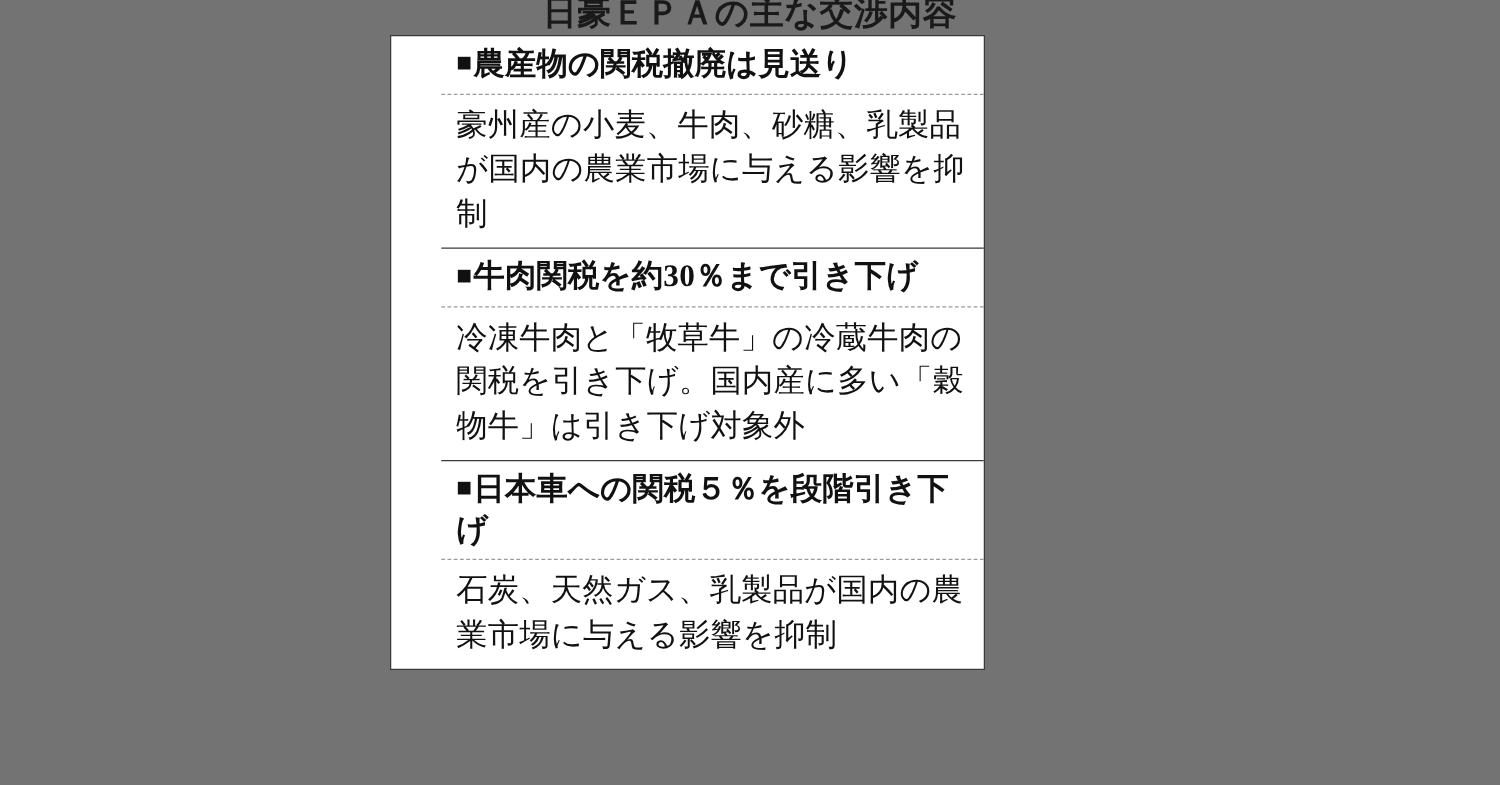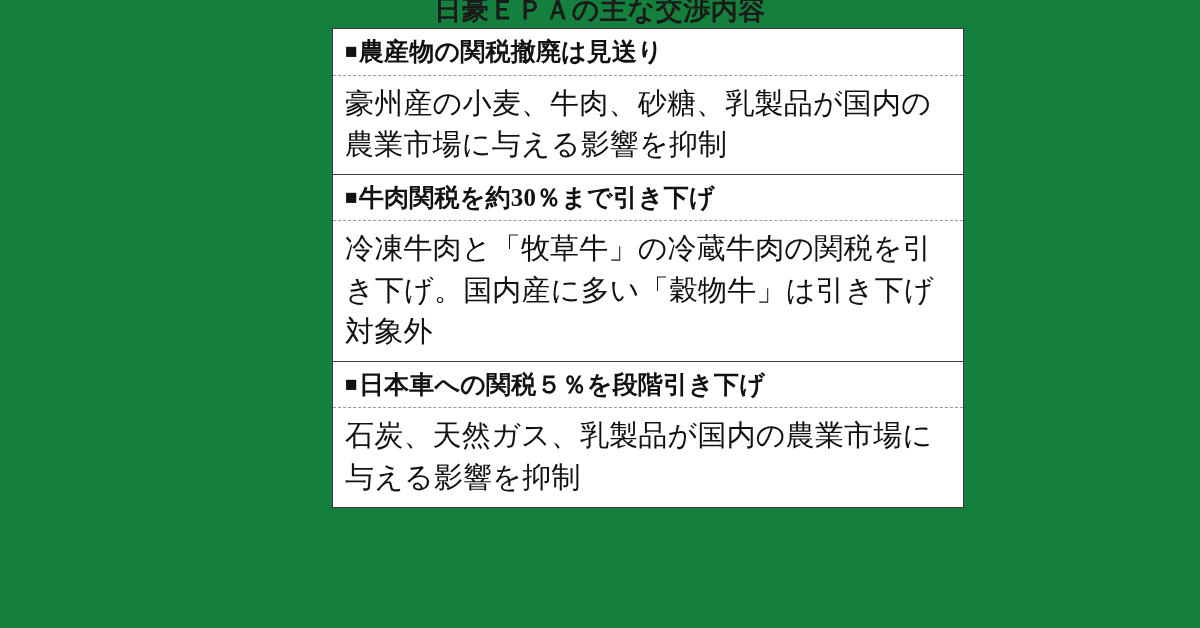--- a/index.html
+++ b/index.html
@@ -10,61 +10,62 @@
     width: 1200px;
     height: 628px;
     background: #ffffff;
     font-family: "Liberation Serif", "DejaVu Serif", serif;
     overflow: hidden;
   }
   #figure {
     position: relative;
     width: 1200px;
     height: 628px;
-    background: #15803d;
+    background: #737373;
   }
   #title {
     position: absolute;
     top: -6px;
     left: 0;
     width: 1200px;
     text-align: center;
     font-size: 27px;
     font-weight: bold;
     color: #1a1a1a;
     letter-spacing: 0.5px;
     line-height: 1.2;
     font-family: "Liberation Serif", "DejaVu Serif", serif;
     white-space: nowrap;
   }
   #table {
     position: absolute;
-    left: 332px;
+    left: 312px;
     top: 28px;
-    width: 632px;
+    width: 476px;
     border: 1px solid #3a3a3a;
     background: #ffffff;
     box-sizing: border-box;
+    padding-left: 40px;
   }
   .row {
     box-sizing: border-box;
     padding: 6px 12px 8px 12px;
     color: #111111;
   }
   .row.head {
     font-weight: bold;
     font-size: 25px;
     line-height: 1.3;
     letter-spacing: 0.2px;
     border-bottom: 1px dashed #9a9a9a;
     padding-top: 7px;
     padding-bottom: 6px;
   }
   .row.body {
-    font-size: 29px;
+    font-size: 25px;
     line-height: 1.42;
     letter-spacing: 0.2px;
     border-bottom: 1px solid #3a3a3a;
     padding-top: 7px;
     padding-bottom: 9px;
   }
   .row.body.last {
     border-bottom: none;
   }
   .bullet {

